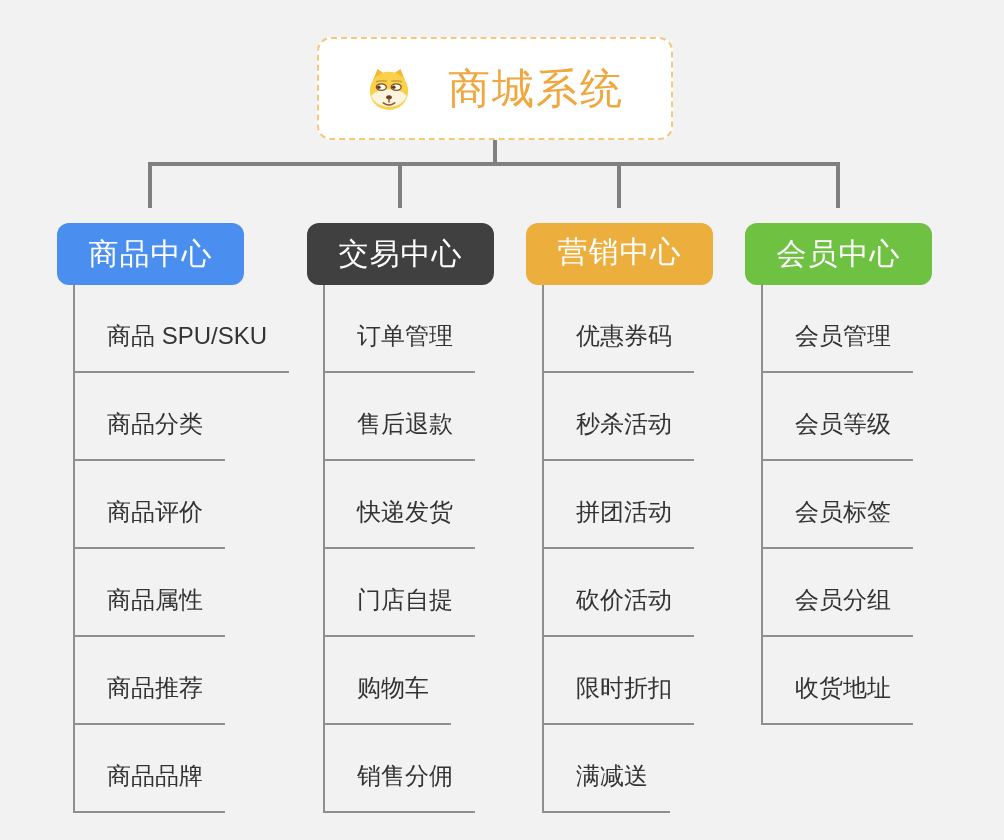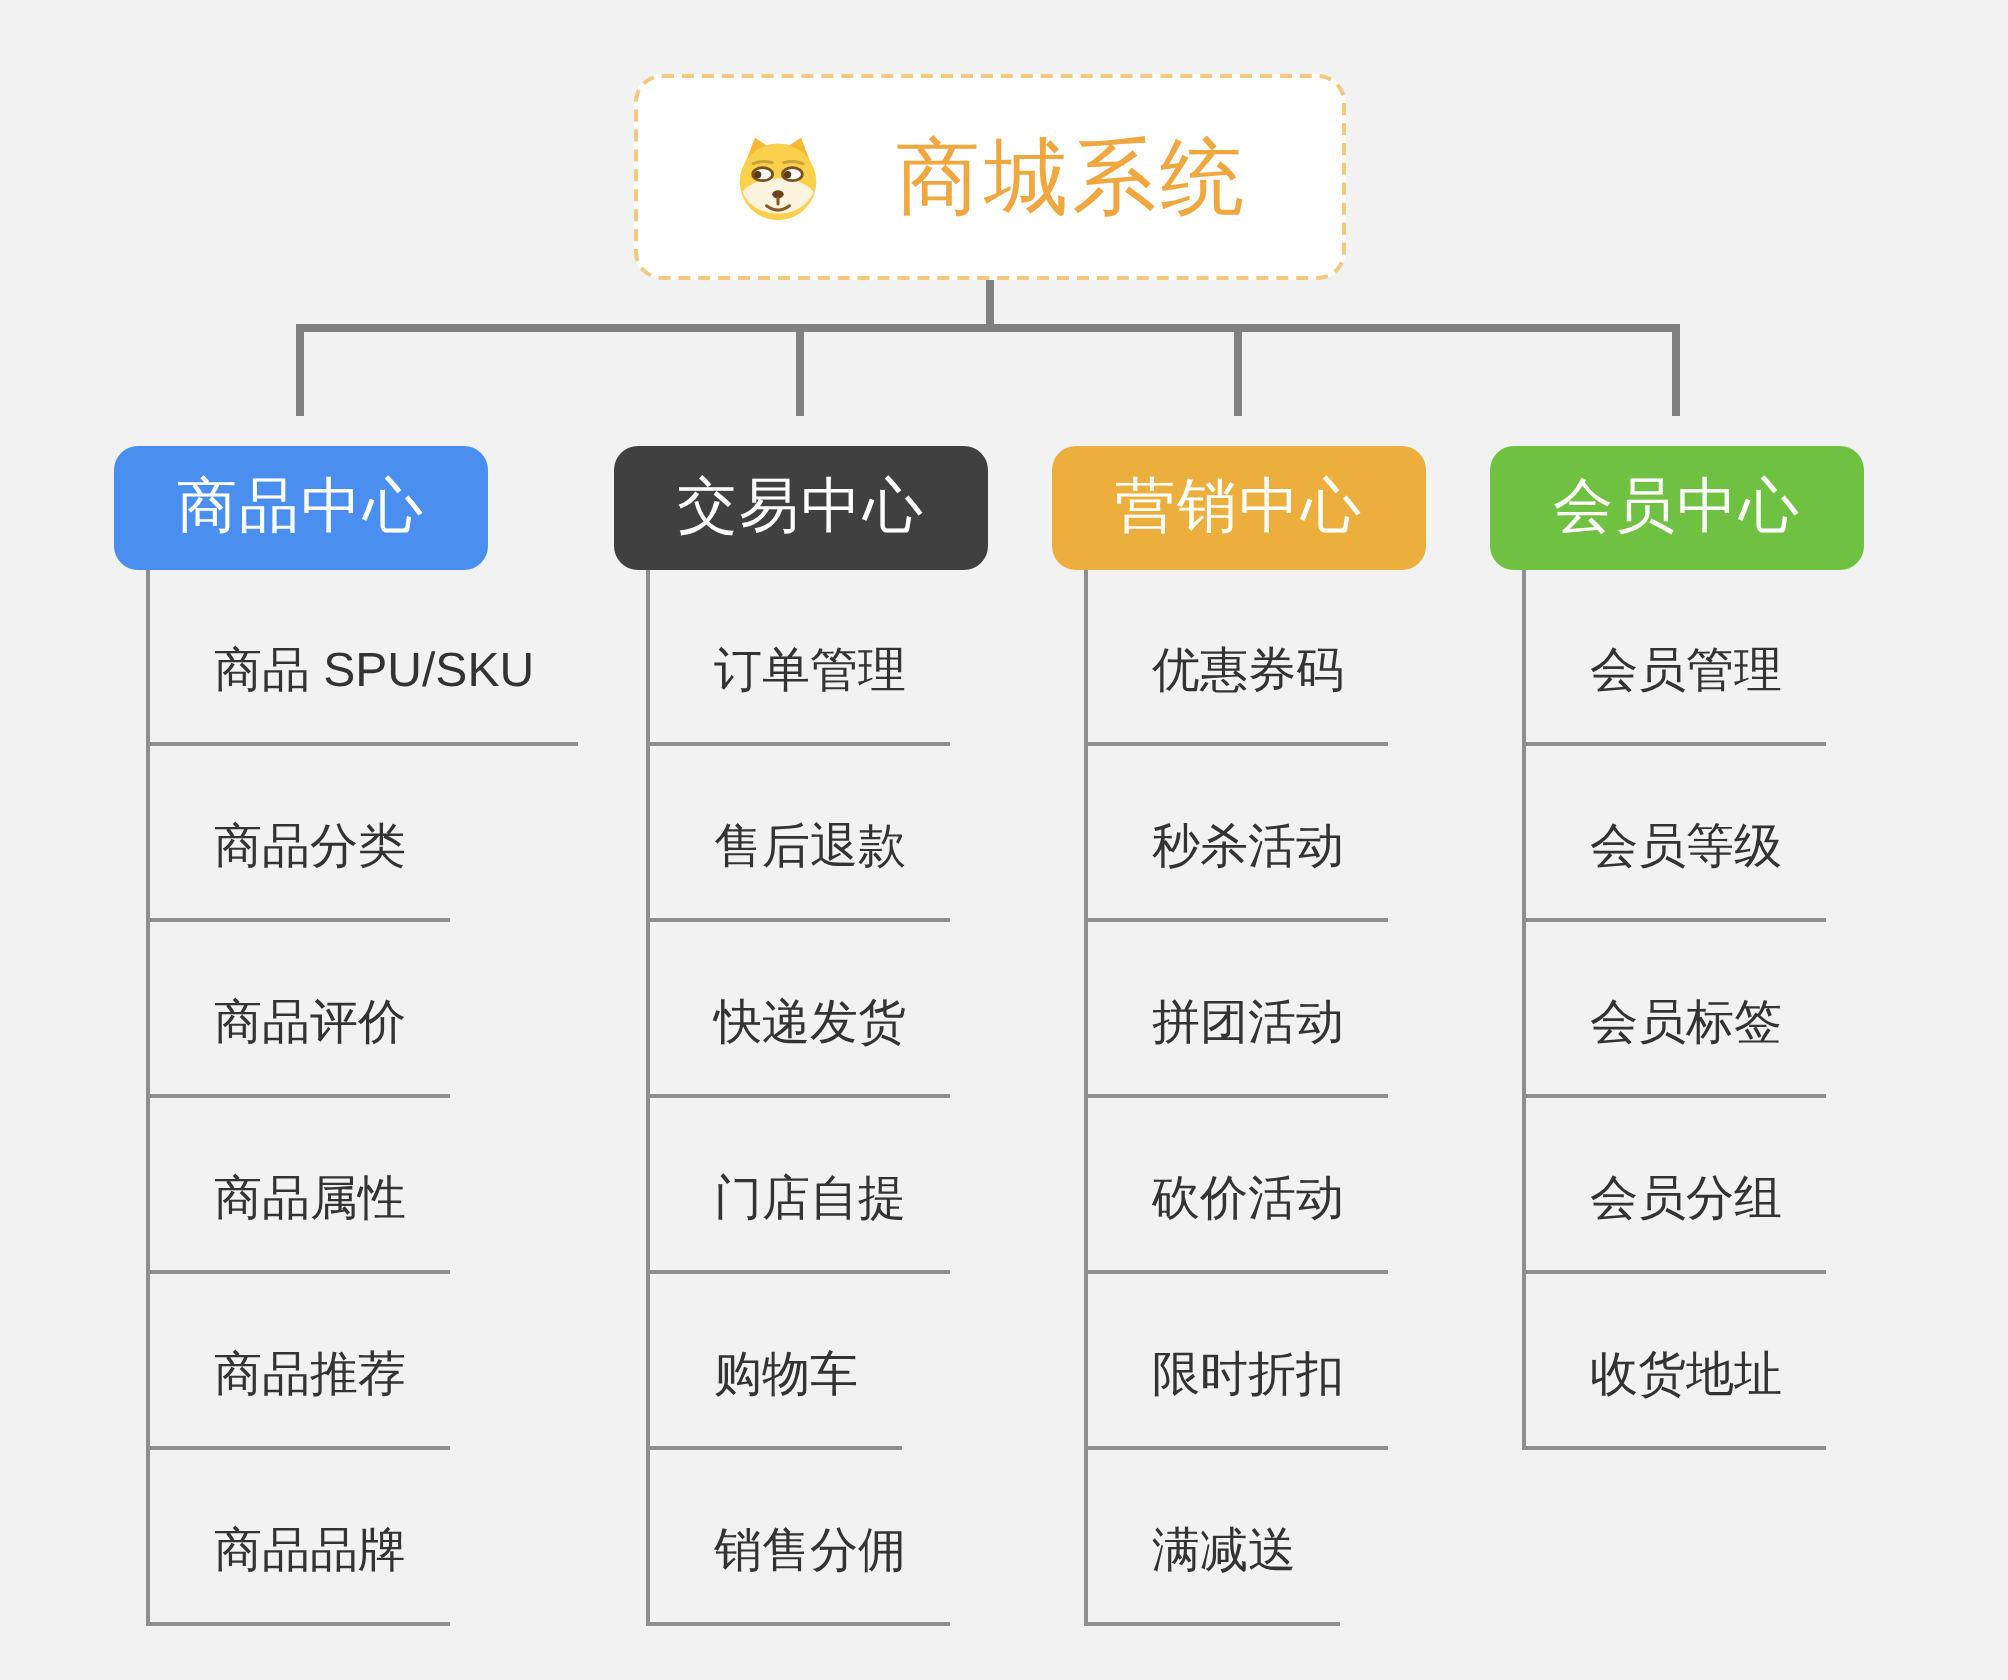--- a/index.html
+++ b/index.html
@@ -157,21 +157,21 @@
       <li>订单管理</li>
       <li>售后退款</li>
       <li>快递发货</li>
       <li>门店自提</li>
       <li>购物车</li>
       <li>销售分佣</li>
     </ul>
   </div>
 
   <div class="branch b2">
-    <div class="branch-box" style="background-color: rgb(236, 174, 60);">营销中心</div>
+    <div class="branch-box" style="background-color: rgb(236, 174, 60); font-family: Liberation Mono, monospace;">营销中心</div>
     <ul class="items">
       <li>优惠券码</li>
       <li>秒杀活动</li>
       <li>拼团活动</li>
       <li>砍价活动</li>
       <li>限时折扣</li>
       <li>满减送</li>
     </ul>
   </div>
 

